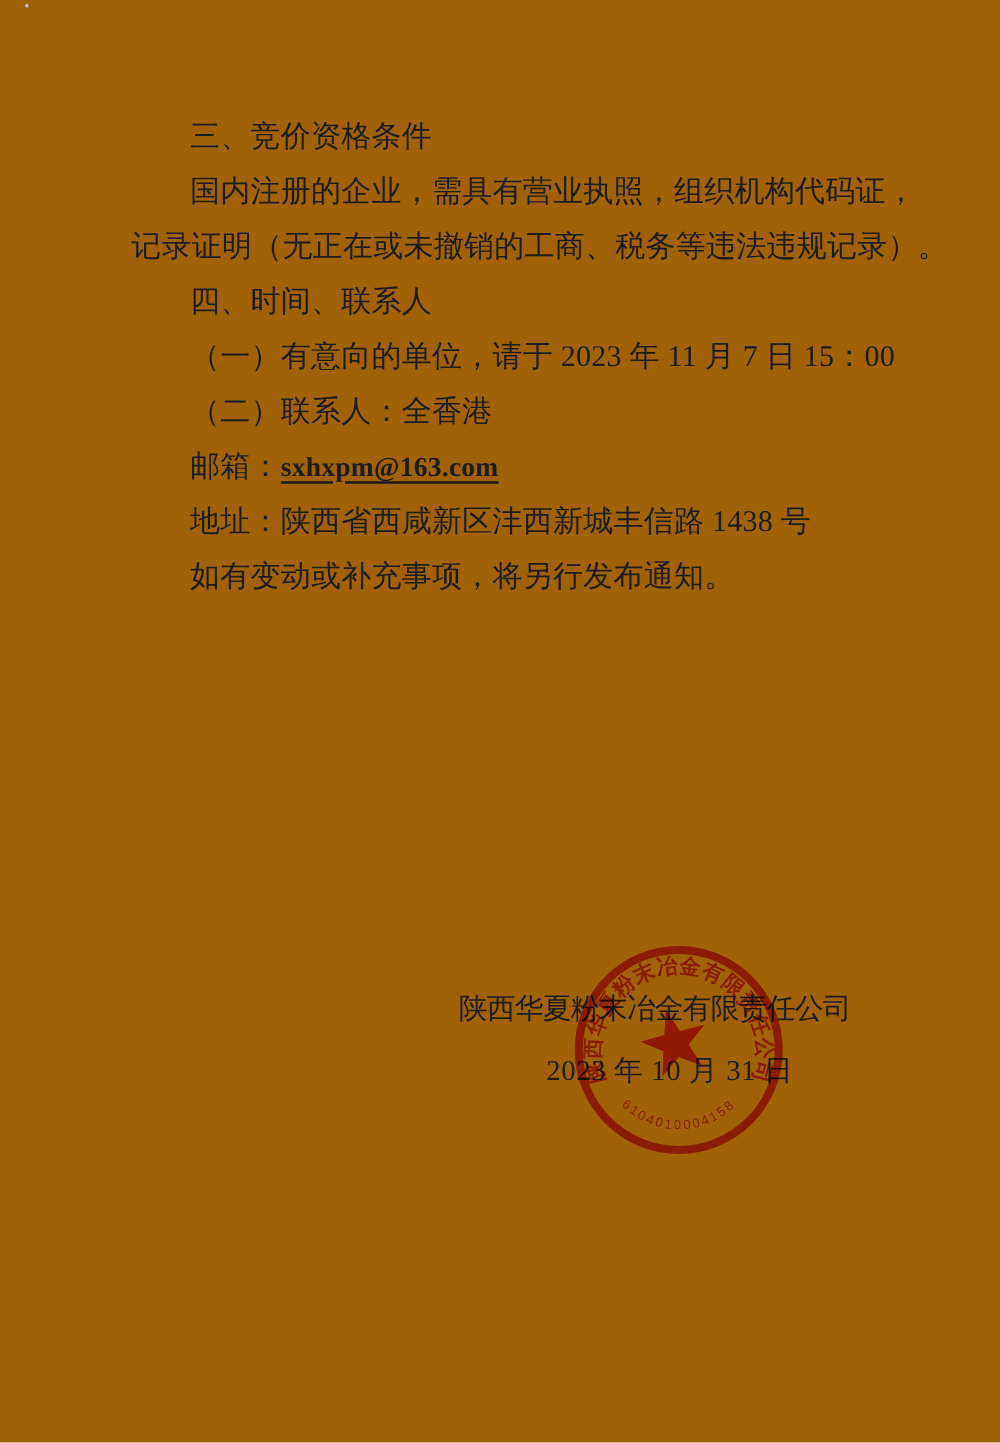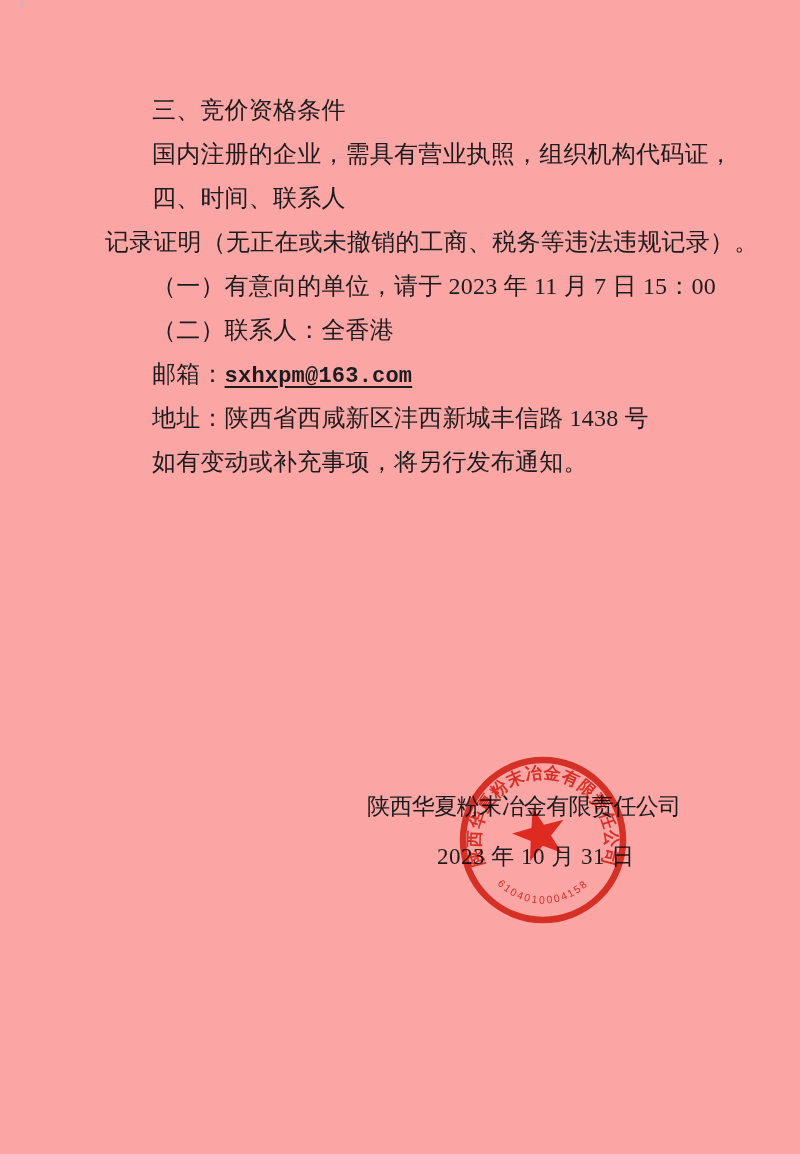--- a/index.html
+++ b/index.html
@@ -1,21 +1,21 @@
 <!DOCTYPE html>
 <html><head>
 <meta charset="utf-8">
 <style>
   html, body { margin: 0; padding: 0; background: #e8e8e8; }
   .page {
     position: relative;
     width: 800px;
     height: 1154px;
     margin: 0 auto;
-    background: #fca5a5;
+    background: #a16207;
     overflow: hidden;
     color: #1c1c1e;
     font-family: "Liberation Serif", "DejaVu Serif", serif;
   }
   .doc-body {
     position: absolute;
     left: 105px;
     top: 88px;
     width: 608px;
   }
@@ -24,21 +24,21 @@
     line-height: 44px;
     height: 44px;
     white-space: pre;
     letter-spacing: 0.2px;
   }
   .indent { padding-left: 47px; }
   .email-link {
     text-decoration: underline;
     text-decoration-thickness: 2px;
     text-underline-offset: 4px;
-    font-family: Liberation Mono, monospace;
+    font-family: Liberation Serif, serif;
     font-size: 22px;
     font-weight: 600;
     color: #1c1c1e;
   }
   .sig-company {
     position: absolute;
     left: 367px;
     top: 791px;
     font-size: 23px;
     letter-spacing: -0.6px;
@@ -85,22 +85,22 @@
 </style>
 </head>
 <body>
 
 <div class="page">
   <div class="speck"></div>
 
   <div class="doc-body">
     <div class="line indent">三、竞价资格条件</div>
     <div class="line indent">国内注册的企业，需具有营业执照，组织机构代码证，</div>
+    <div class="line">记录证明（无正在或未撤销的工商、税务等违法违规记录）。</div>
     <div class="line indent">四、时间、联系人</div>
-    <div class="line">记录证明（无正在或未撤销的工商、税务等违法违规记录）。</div>
     <div class="line indent">（一）有意向的单位，请于 2023 年 11 月 7 日 15：00</div>
     <div class="line indent">（二）联系人：全香港</div>
     <div class="line indent"><span>邮箱：</span><span class="email-link">sxhxpm@163.com</span></div>
     <div class="line indent">地址：陕西省西咸新区沣西新城丰信路 1438 号</div>
     <div class="line indent">如有变动或补充事项，将另行发布通知。</div>
   </div>
 
   <div class="sig-company">陕西华夏粉末冶金有限责任公司</div>
   <div class="sig-date">2023 年 10 月 31 日</div>
 

